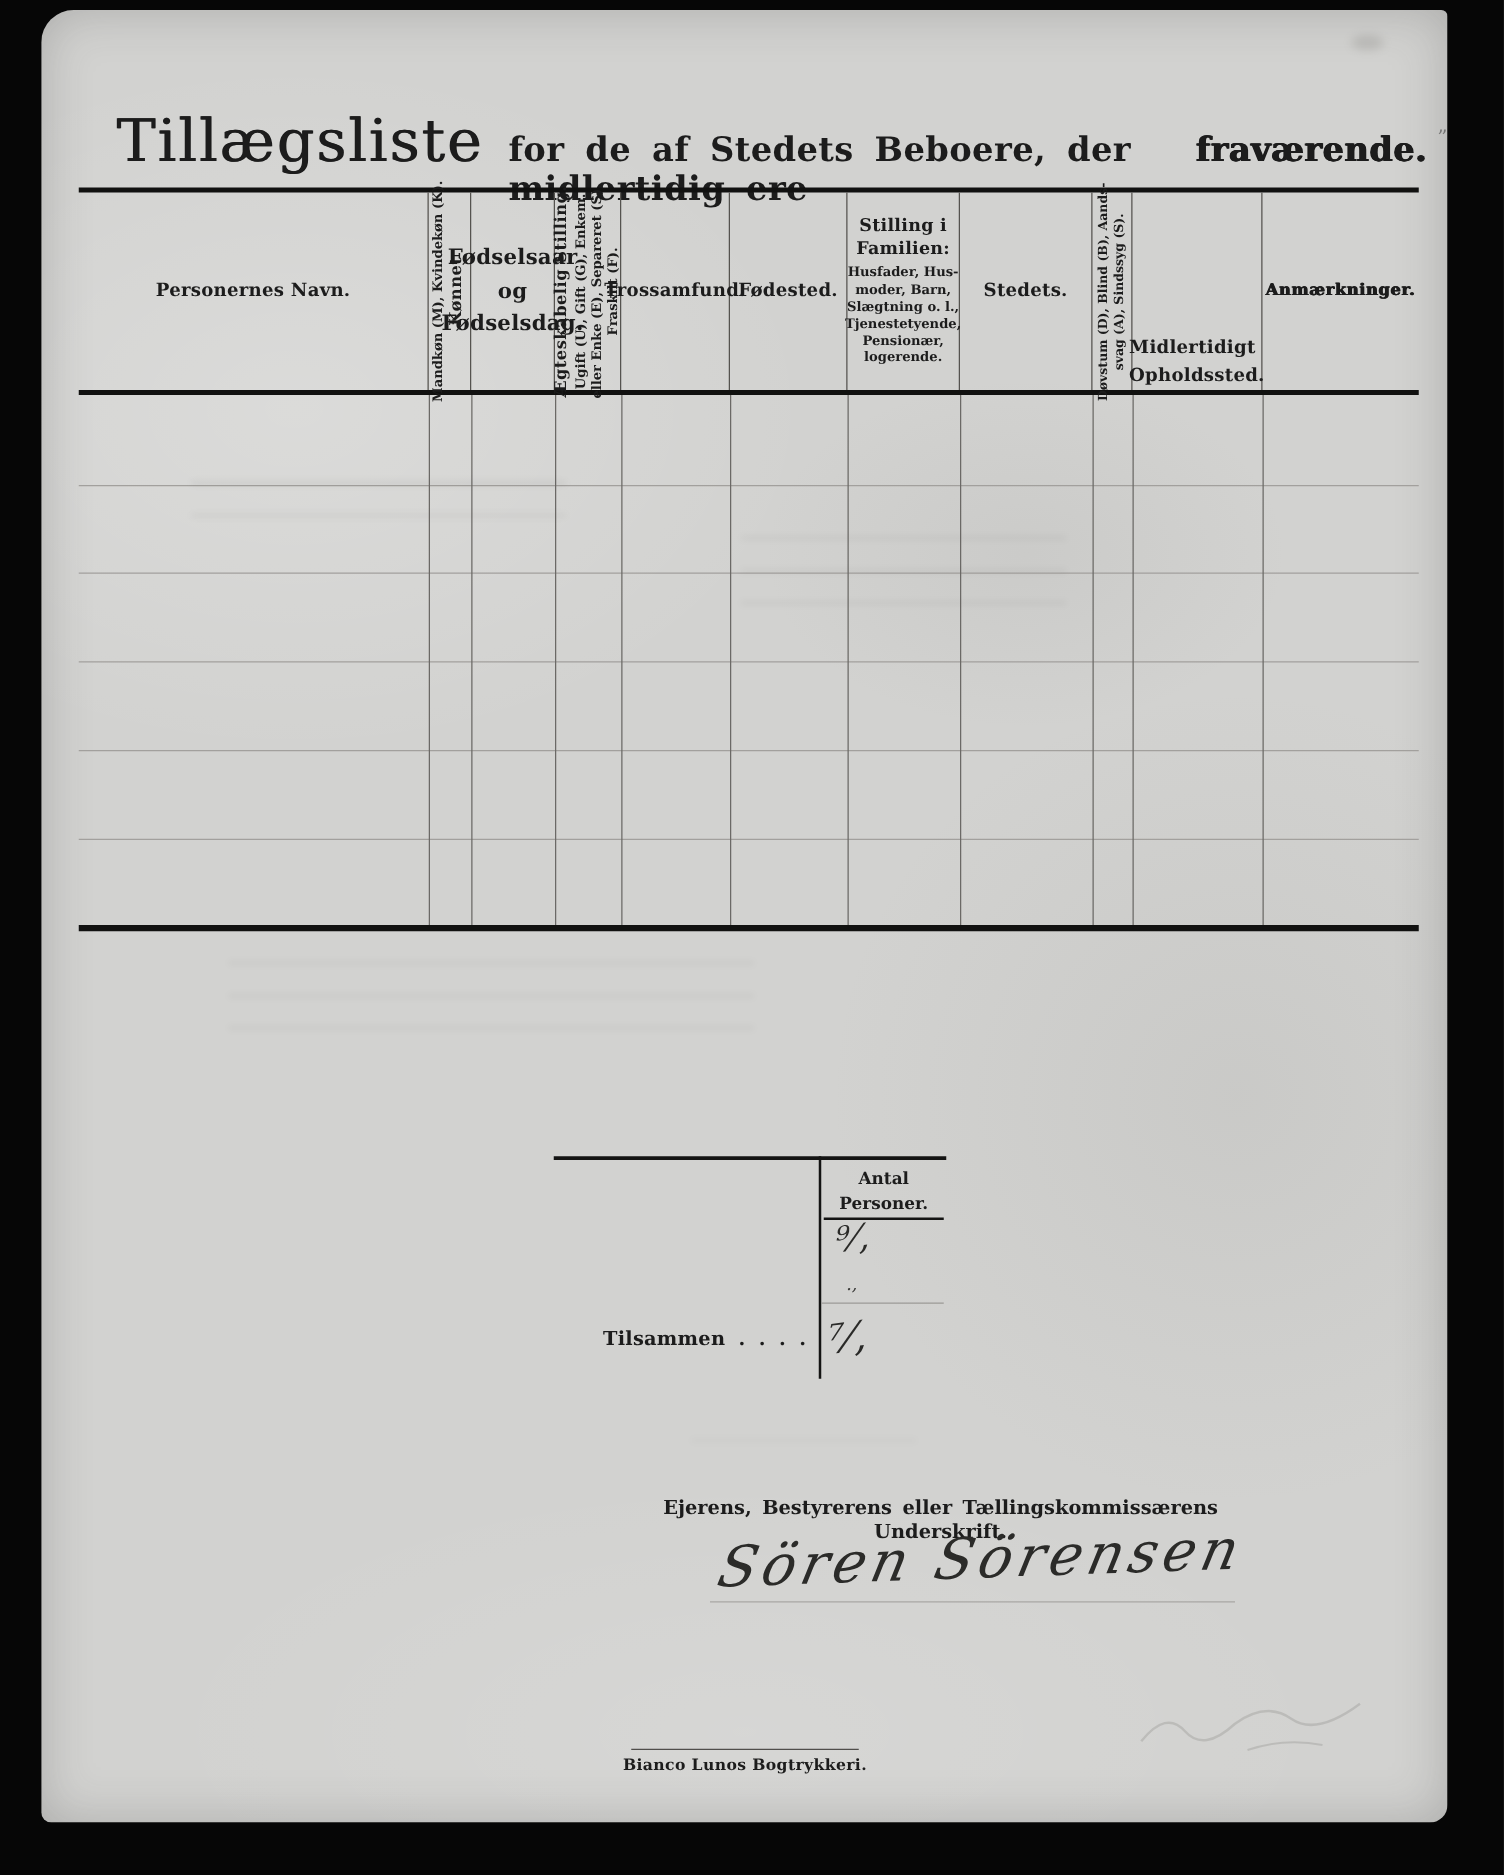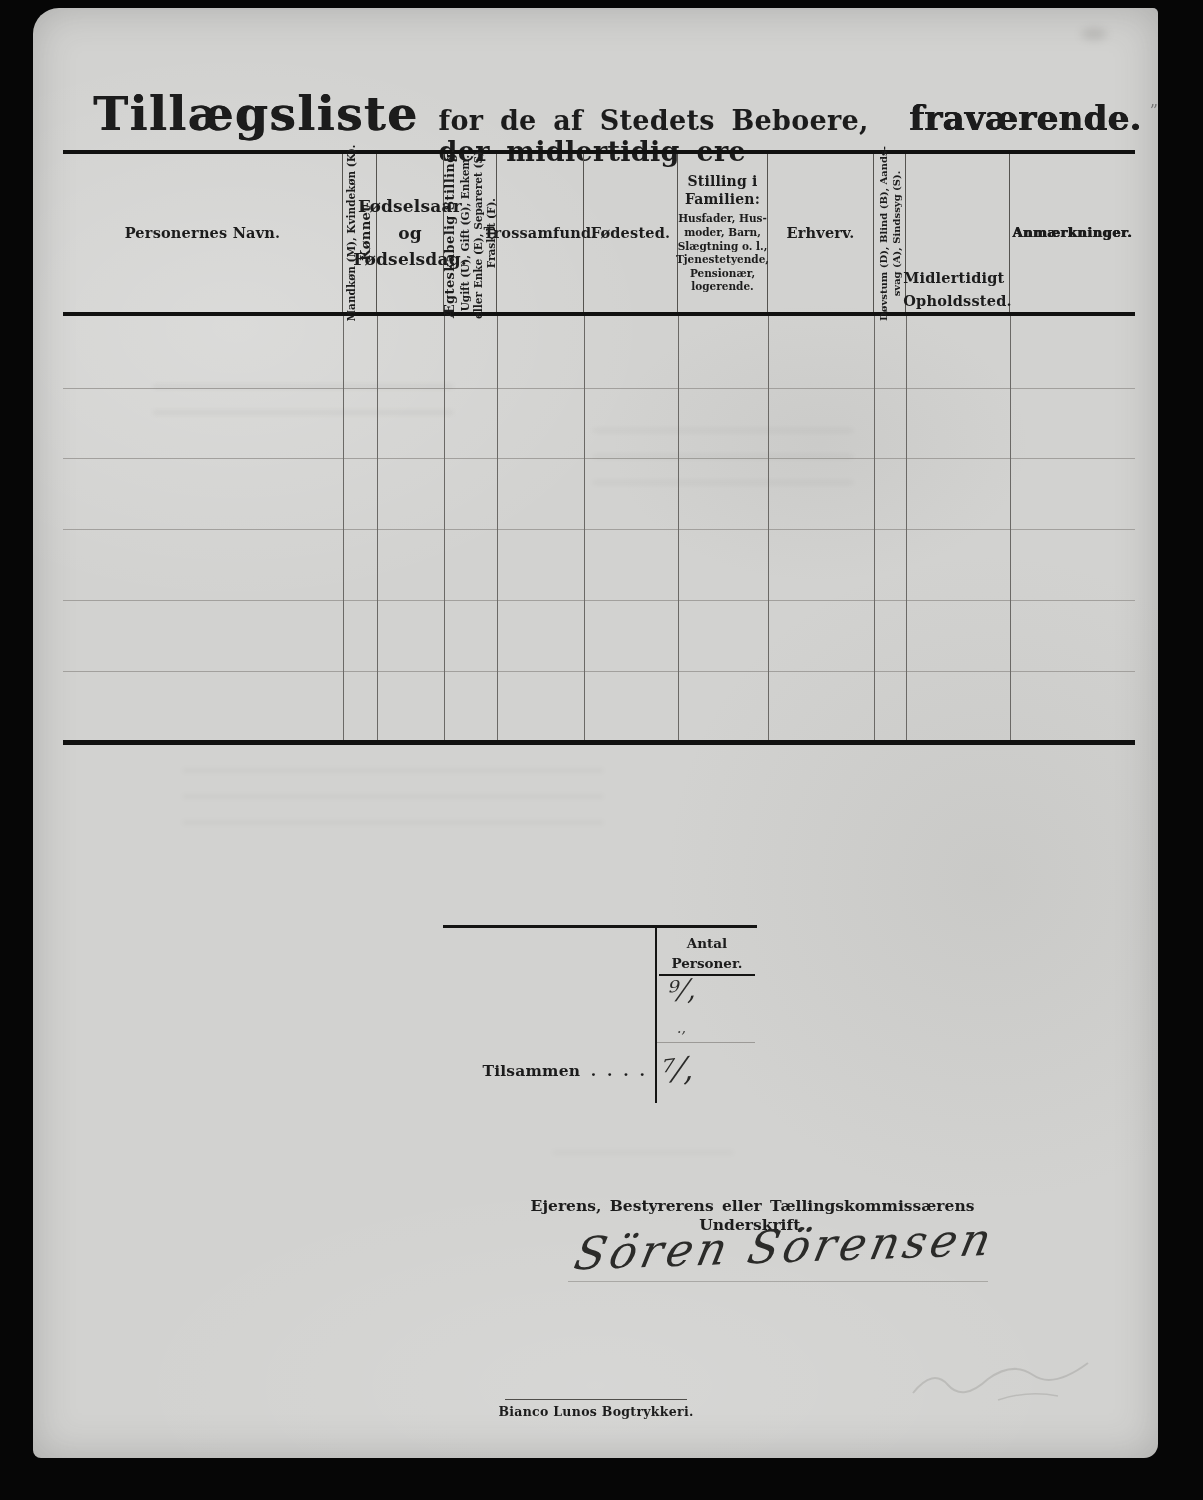--- a/index.html
+++ b/index.html
@@ -15,23 +15,23 @@
     border-radius:26px 5px 14px 8px;
     box-shadow:inset 0 0 40px rgba(60,60,58,0.25);
     font-family:"DejaVu Serif","Liberation Serif",serif;
     color:#1c1c1c;
   }
   .abs{position:absolute;}
   .pre{white-space:pre-line;text-align:center;}
   .heavy{font-weight:bold;text-shadow:0.45px 0 0 currentColor,-0.45px 0 0 currentColor;}
   
   #title-row{left:60px;top:78px;display:flex;align-items:baseline;}
-  #title-main{font-size:47px;font-weight:bold;letter-spacing:1.5px;text-shadow:0.6px 0 0 currentColor;}
+  #title-main{font-size:47px;font-weight:normal;letter-spacing:1.5px;text-shadow:0.6px 0 0 currentColor;}
   #title-rest{font-size:27px;font-weight:bold;margin-left:20px;word-spacing:7px;letter-spacing:0.3px;}
-  #title-emph{font-size:34px;margin-left:9px;letter-spacing:0.3px;text-align:center;}
+  #title-emph{font-size:27px;margin-left:9px;letter-spacing:0.3px;text-align:center;}
   #title-mark{font-size:16px;opacity:0.45;margin-left:8px;transform:translateY(-14px);}
   
   .rule{background:#111110;}
   
   #thead{left:30px;top:146px;width:1072px;height:158px;display:flex;align-items:stretch;}
   .hc{display:flex;align-items:center;justify-content:center;text-align:center;position:relative;border-right:1px solid #55534f;}
   .hc:last-child{border-right:none;}
   .hc .lab{font-weight:bold;font-size:14.5px;line-height:1.55;letter-spacing:0.2px;}
   .sub{font-weight:bold;font-size:10.5px;line-height:1.3;}
   .rot{transform:rotate(-90deg);display:flex;flex-direction:column;align-items:center;justify-content:center;width:152px;}
@@ -115,21 +115,21 @@
       <span class="lab pre" style="font-size:14px;line-height:1.3;">Stilling i
 Familien:</span>
       <span class="sub pre" style="margin-top:4px;">Husfader, Hus-
 moder, Barn,
 Slægtning o. l.,
 Tjenestetyende,
 Pensionær,
 logerende.</span>
     </div>
     <div class="hc" style="width:106px;">
-      <span class="lab">Erhverv.</span>
+      <span class="lab">Stedets.</span>
     </div>
     <div class="hc" style="width:32px;">
       <div class="rot">
         <span class="rl" style="font-size:10px;">Døvstum (D), Blind (B), Aands-</span>
         <span class="rl" style="font-size:10px;">svag (A), Sindssyg (S).</span>
       </div>
     </div>
     <div class="hc" style="width:104px;align-items:flex-end;">
       <span class="lab pre" style="text-align:left;">Midlertidigt
 Opholdssted.</span>

